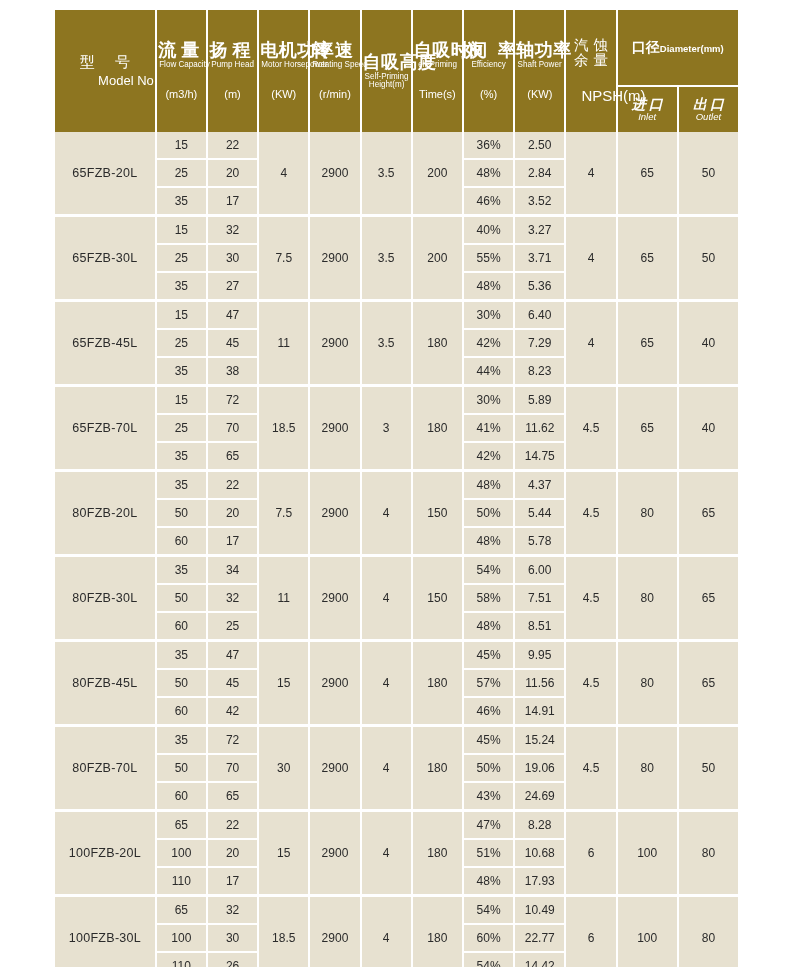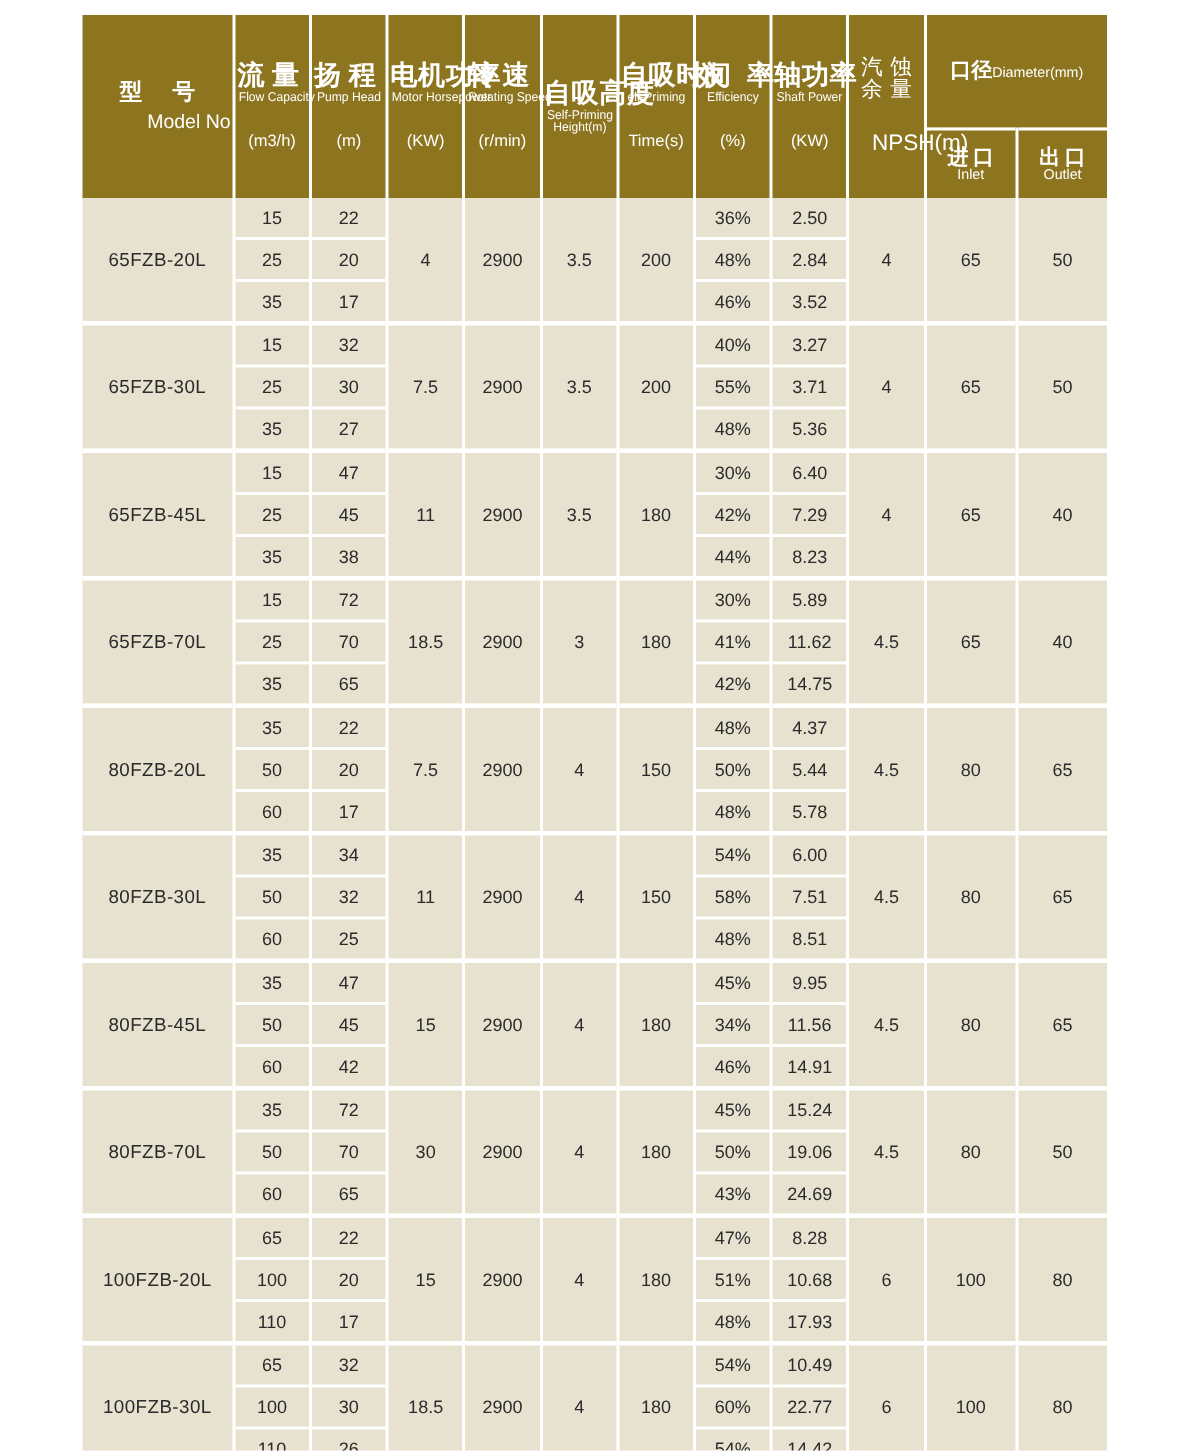--- a/index.html
+++ b/index.html
@@ -59,21 +59,21 @@
   }
   .h-unit {
     display: block;
     font-size: 11px;
     white-space: nowrap;
     margin-top: 20px;
   }
   .h-model-cn {
     display: block;
     font-size: 15px;
-    font-weight: bold;
+    font-weight: normal;
     letter-spacing: 8px;
     padding-left: 8px;
   }
   .h-model-en {
     display: block;
     font-size: 13px;
     margin-top: 4px;
     text-align: right;
   }
   .h-npsh-cn {
@@ -89,30 +89,31 @@
     margin-top: 20px;
     padding-left: 14px;
   }
   .h-dia {
     font-size: 14px;
     font-weight: bold;
     white-space: nowrap;
   }
   .h-dia .dia-en {
     font-size: 9.5px;
-    font-weight: normal;
+    font-weight: bold;
   }
   th.dia-head {
     height: 30px;
     padding: 0;
   }
   th.dia-sub {
     height: 45px;
     padding: 0;
     border-top: 2px solid #ffffff;
+    font-style: italic;
   }
   .h-sub-cn {
     display: block;
     font-size: 14px;
     font-weight: bold;
     letter-spacing: 3px;
     padding-left: 3px;
   }
   .h-sub-en {
     display: block;
@@ -401,21 +402,21 @@
           <td rowspan="3">180</td>
           <td class="sub">45%</td>
           <td class="sub">9.95</td>
           <td rowspan="3">4.5</td>
           <td rowspan="3">80</td>
           <td rowspan="3">65</td>
         </tr>
         <tr>
           <td class="sub">50</td>
           <td class="sub">45</td>
-          <td class="sub">34%</td>
+          <td class="sub">57%</td>
           <td class="sub">11.56</td>
         </tr>
         <tr class="last-sub">
           <td class="sub">60</td>
           <td class="sub">42</td>
           <td class="sub">46%</td>
           <td class="sub">14.91</td>
         </tr>
         <tr class="grp-start">
           <td rowspan="3" class="model">80FZB-70L</td>

